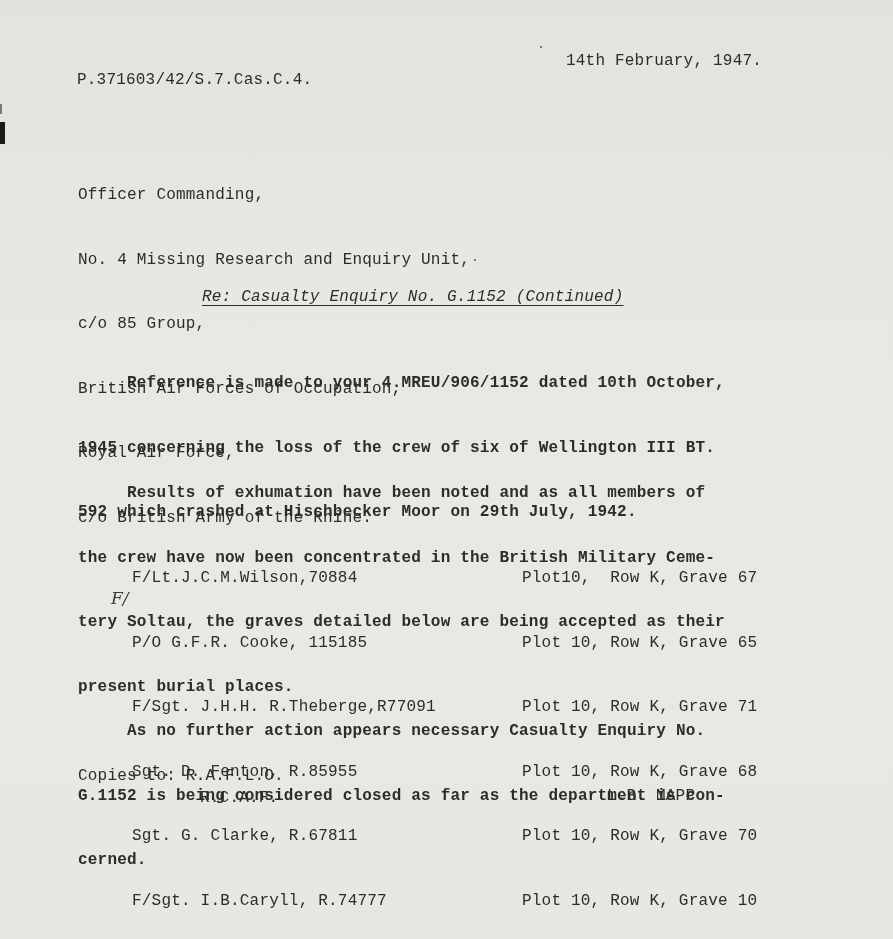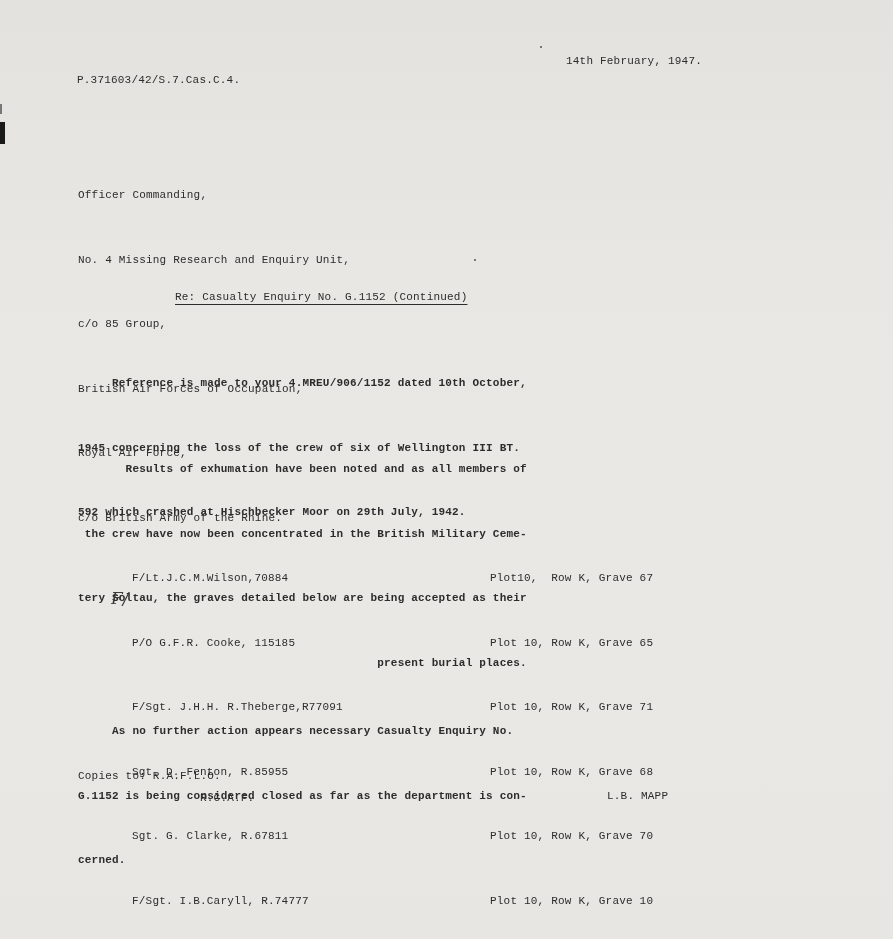--- a/index.html
+++ b/index.html
@@ -17,42 +17,43 @@
     }
     .paper {
       position: absolute;
       left: 0; top: 0;
       width: 893px; height: 939px;
       background: linear-gradient(180deg, #e3e2de 0%, #e8e7e3 30%, #e9e8e5 70%, #e7e6e3 100%);
     }
     .line {
       position: absolute;
       white-space: pre;
-      font-size: 11px;
+      font-size: 16px;
       line-height: 21.5px;
       letter-spacing: 0.2px;
     }
     .ref { left: 77px; top: 70px; text-align: center; }
     .date { left: 566px; top: 51px; }
     .addr { left: 78px; top: 142px; }
     .addr div { height: 21.5px; }
     .subject {
-      left: 175px; top: 287px;
+      left: 202px; top: 287px;
       text-decoration: underline;
       text-underline-offset: 4px;
+      font-style: italic;
     }
     .para { left: 78px; }
     .para div { height: 21.5px; font-weight: bold; }
     .p1 { top: 330px; }
-    .p2 { top: 416px; text-align: right; }
+    .p2 { top: 440px; }
     .p3 { top: 678px; }
     .crew { left: 132px; top: 525px; }
     .crew div { height: 21.5px; }
     .graves { left: 490px; top: 525px; }
-    .graves div { height: 21.5px; }
+    .graves div { height: 21.5px; margin-left: 32px; }
     .handwritten {
       position: absolute;
       left: 111px; top: 588px;
       font-family: "DejaVu Serif", serif;
       font-style: italic;
       font-size: 17px;
       color: #3a3a3a;
     }
     .copies { left: 78px; top: 766px; }
     .copies2 { left: 200px; top: 788px; }

